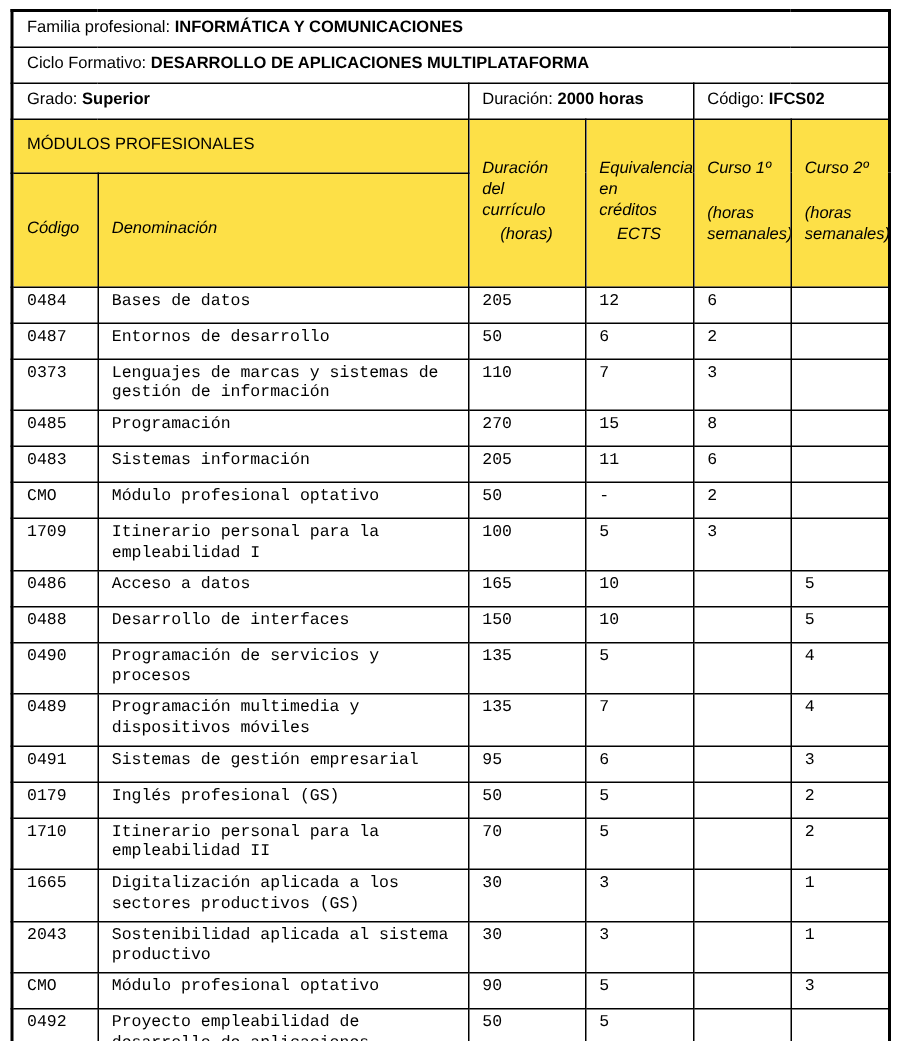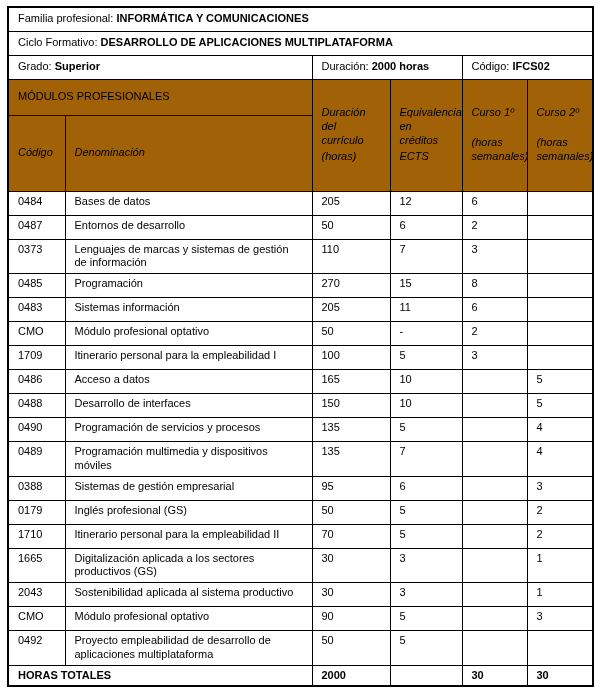--- a/index.html
+++ b/index.html
@@ -34,29 +34,29 @@
     text-align: left;
   }
   
   tr.info-row { height: 24px; }
   tr.info-row td { vertical-align: middle; background: #ffffff; }
   .bold { font-weight: bold; }
   
   tr.head-a { height: 36px; }
   tr.head-b { height: 76px; }
   .hdr {
-    background: #a16207;
+    background: #fde047;
     text-align: center;
     vertical-align: middle !important;
   }
   .italic { font-style: italic; }
-  .hdr .sub-sm { margin-top: 3px; }
+  .hdr .sub-sm { margin-top: 3px; text-align: center; }
   .hdr .sub-lg { margin-top: 16px; }
   
-  tr.mod-row { height: 24px; }
+  tr.mod-row { height: 24px; font-family: Liberation Mono, monospace; }
   td.code { padding-left: 10px; }
   td.name { padding-left: 10px; }
   td.num  { text-align: center; }
   
   tr.totals-row { height: 17px; }
   tr.totals-row td { vertical-align: middle; font-weight: bold; }
   td.center { text-align: center; }
 </style>
 </head>
 <body>
@@ -212,21 +212,21 @@
         </tr>
         <tr class="mod-row">
           <td class="code">0489</td>
           <td class="name">Programación multimedia y dispositivos móviles</td>
           <td class="num">135</td>
           <td class="num">7</td>
           <td class="num"></td>
           <td class="num">4</td>
         </tr>
         <tr class="mod-row">
-          <td class="code">0388</td>
+          <td class="code">0491</td>
           <td class="name">Sistemas de gestión empresarial</td>
           <td class="num">95</td>
           <td class="num">6</td>
           <td class="num"></td>
           <td class="num">3</td>
         </tr>
         <tr class="mod-row">
           <td class="code">0179</td>
           <td class="name">Inglés profesional (GS)</td>
           <td class="num">50</td>

